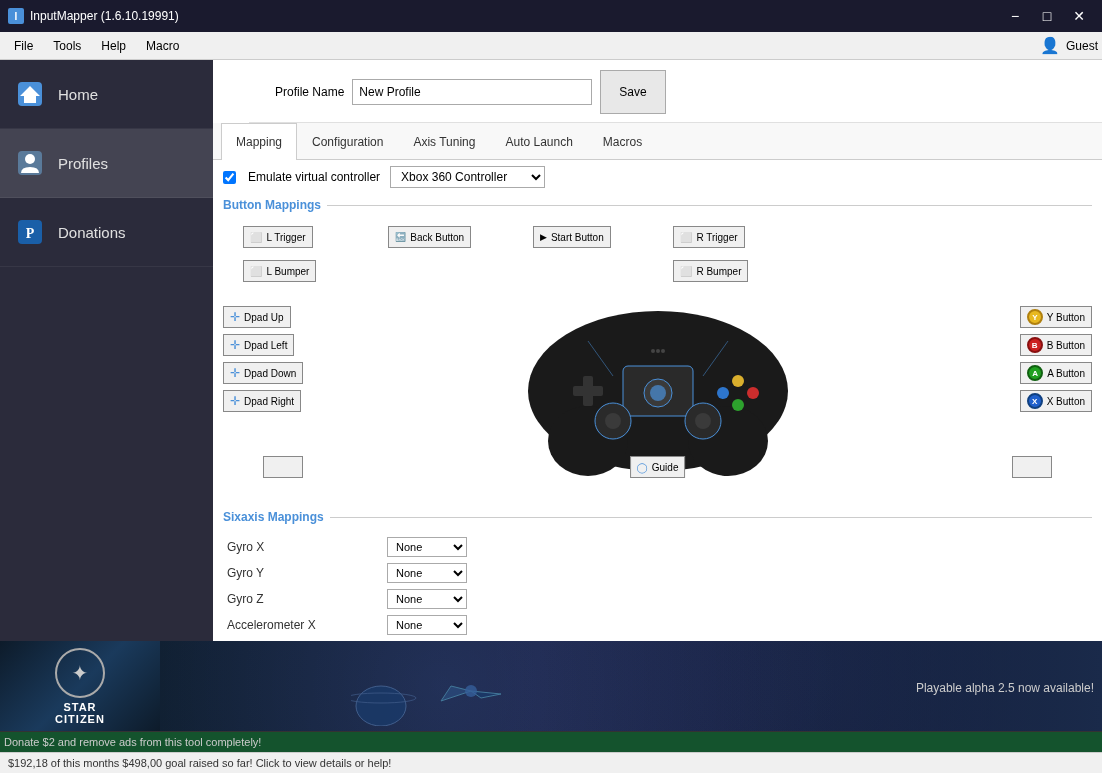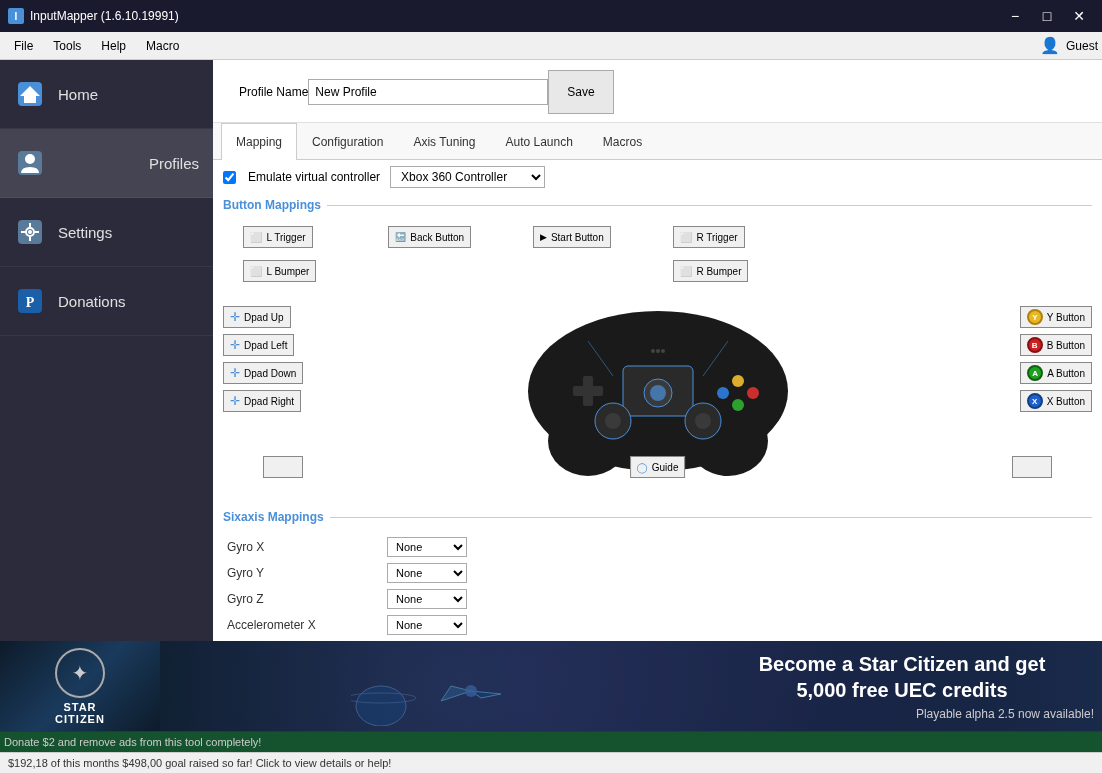--- a/index.html
+++ b/index.html
@@ -57,21 +57,21 @@
       display: flex;
       align-items: center;
       padding: 18px 14px;
       color: #e0e0e0;
       cursor: pointer;
       font-size: 15px;
       font-weight: 500;
       border-bottom: 1px solid rgba(255,255,255,0.06);
       transition: background 0.15s;
     }
-    .sidebar-item.active { background: rgba(255,255,255,0.12); justify-content: space-between; }
+    .sidebar-item.active { background: rgba(255,255,255,0.12); }
     .sidebar-icon { width: 32px; height: 32px; margin-right: 12px; display: flex; align-items: center; justify-content: center; }
 
     
     .content-area {
       flex: 1;
       display: flex;
       flex-direction: column;
       background: #fff;
       overflow: hidden;
       position: relative;
@@ -86,22 +86,23 @@
     }
     .content-scroll::-webkit-scrollbar { width: 14px; }
     .content-scroll::-webkit-scrollbar-track { background: #f0f0f0; }
     .content-scroll::-webkit-scrollbar-thumb { background: #b0b0b0; border: 2px solid #f0f0f0; }
 
     
     .profile-name-row {
       display: flex;
       align-items: center;
       padding: 10px 12px 8px 26px;
-      gap: 0;
+      gap: 8px;
       border-bottom: 1px solid #e0e0e0;
+      margin-left: 36px;
     }
     .profile-name-input {
       border: 1px solid #aaa;
       padding: 3px 6px;
       font-size: 12px;
       width: 240px;
       height: 26px;
     }
     .save-btn {
       padding: 3px 18px;
@@ -343,34 +344,20 @@
         <svg width="28" height="28" viewBox="0 0 28 28">
           <rect x="2" y="2" width="24" height="24" rx="4" fill="#5a7a9a"></rect>
           <circle cx="14" cy="10" r="5" fill="white"></circle>
           <path d="M5 24 Q5 18 14 18 Q23 18 23 24" fill="white"></path>
         </svg>
       </div>
       <span>Profiles</span>
     </div>
 
 
-    <div class="sidebar-item">
-      <div class="sidebar-icon">
-        <svg width="28" height="28" viewBox="0 0 28 28">
-          <rect x="2" y="2" width="24" height="24" rx="4" fill="#5a7a9a"></rect>
-          <circle cx="14" cy="14" r="4" fill="none" stroke="white" stroke-width="2"></circle>
-          <circle cx="14" cy="14" r="2" fill="white"></circle>
-          <rect x="13" y="5" width="2" height="4" fill="white"></rect>
-          <rect x="13" y="19" width="2" height="4" fill="white"></rect>
-          <rect x="5" y="13" width="4" height="2" fill="white"></rect>
-          <rect x="19" y="13" width="4" height="2" fill="white"></rect>
-        </svg>
-      </div>
-      <span>Settings</span>
-    </div>
 
     <div class="sidebar-item">
       <div class="sidebar-icon">
         <svg width="28" height="28" viewBox="0 0 28 28">
           <rect x="2" y="2" width="24" height="24" rx="4" fill="#1a5fa8"></rect>
           <text x="14" y="20" text-anchor="middle" fill="white" font-size="14" font-weight="bold" font-family="serif">P</text>
         </svg>
       </div>
       <span>Donations</span>
     </div>
@@ -588,21 +575,20 @@
           <ellipse cx="30" cy="50" rx="25" ry="20" fill="#1a3a6a" stroke="#4a6a9a" stroke-width="1"></ellipse>
           <ellipse cx="30" cy="42" rx="35" ry="5" fill="none" stroke="#4a6a9a" stroke-width="1" opacity="0.7"></ellipse>
 
           <polygon points="120,35 90,45 100,30" fill="#2a4a7a" stroke="#4a8aaa" stroke-width="1"></polygon>
           <polygon points="120,35 150,38 130,42" fill="#1a3a6a" stroke="#4a8aaa" stroke-width="1"></polygon>
           <circle cx="120" cy="35" r="6" fill="#3a6aaa" opacity="0.8"></circle>
         </svg>
       </div>
 
       <div class="ad-text-area">
-        <div class="ad-title">Become a Star Citizen and get<br>5,000 free UEC credits</div>
         <div class="ad-subtitle">Playable alpha 2.5 now available!</div>
       </div>
     </div>
   </div>
 
   <div class="donate-bar">
     <span>Donate $2 and remove ads from this tool completely!</span>
   </div>
 
   <div class="status-bar">

